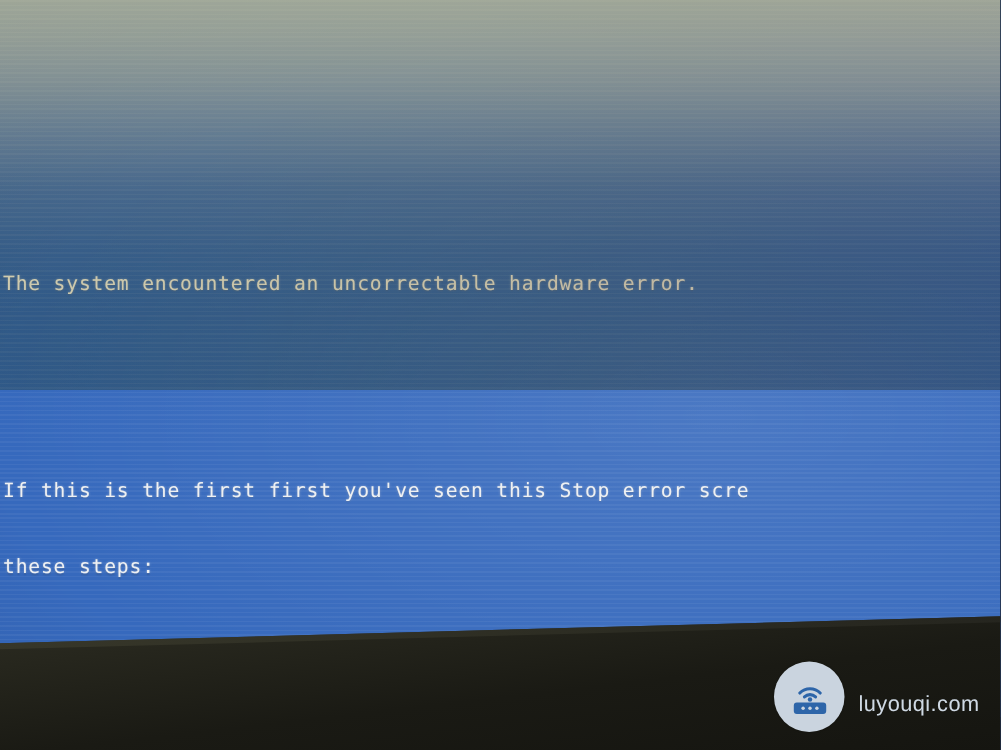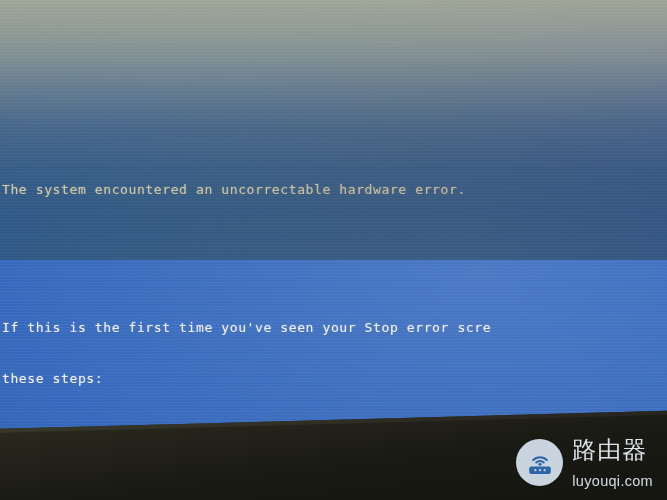--- a/index.html
+++ b/index.html
@@ -200,21 +200,21 @@
       <div class="clip-top">
         
       </div>
 
       <div class="gap"></div>
 
       <div class="line">The system encountered an uncorrectable hardware error.</div>
 
       <div class="gap"></div>
 
-      <div class="line">If this is the first time you've seen your Stop error scre</div>
+      <div class="line">If this is the first first you've seen this Stop error scre</div>
       <div class="line">these steps:</div>
 
       
 
       
       
       
 
       
 
@@ -261,18 +261,17 @@
         <path d="M13.3 16.6 A 5.4 5.4 0 0 1 20.7 16.6" fill="none" stroke="#2f6bb5" stroke-width="2.1" stroke-linecap="round"></path>
         <circle cx="17" cy="18.3" r="1.5" fill="#2f6bb5"></circle>
 
         <rect x="6.2" y="20.4" width="21.6" height="7.6" rx="2.0" fill="#2f6bb5"></rect>
         <circle cx="12.4" cy="24.2" r="1.15" fill="#d8e3ef"></circle>
         <circle cx="17.0" cy="24.2" r="1.15" fill="#d8e3ef"></circle>
         <circle cx="21.6" cy="24.2" r="1.15" fill="#d8e3ef"></circle>
       </svg>
     </div>
     <div class="wm-text">
-      <span class="wm-cn">路由器</span>
       <span class="wm-url">luyouqi.com</span>
     </div>
   </div>
 
 </div>
 
 </body></html>

